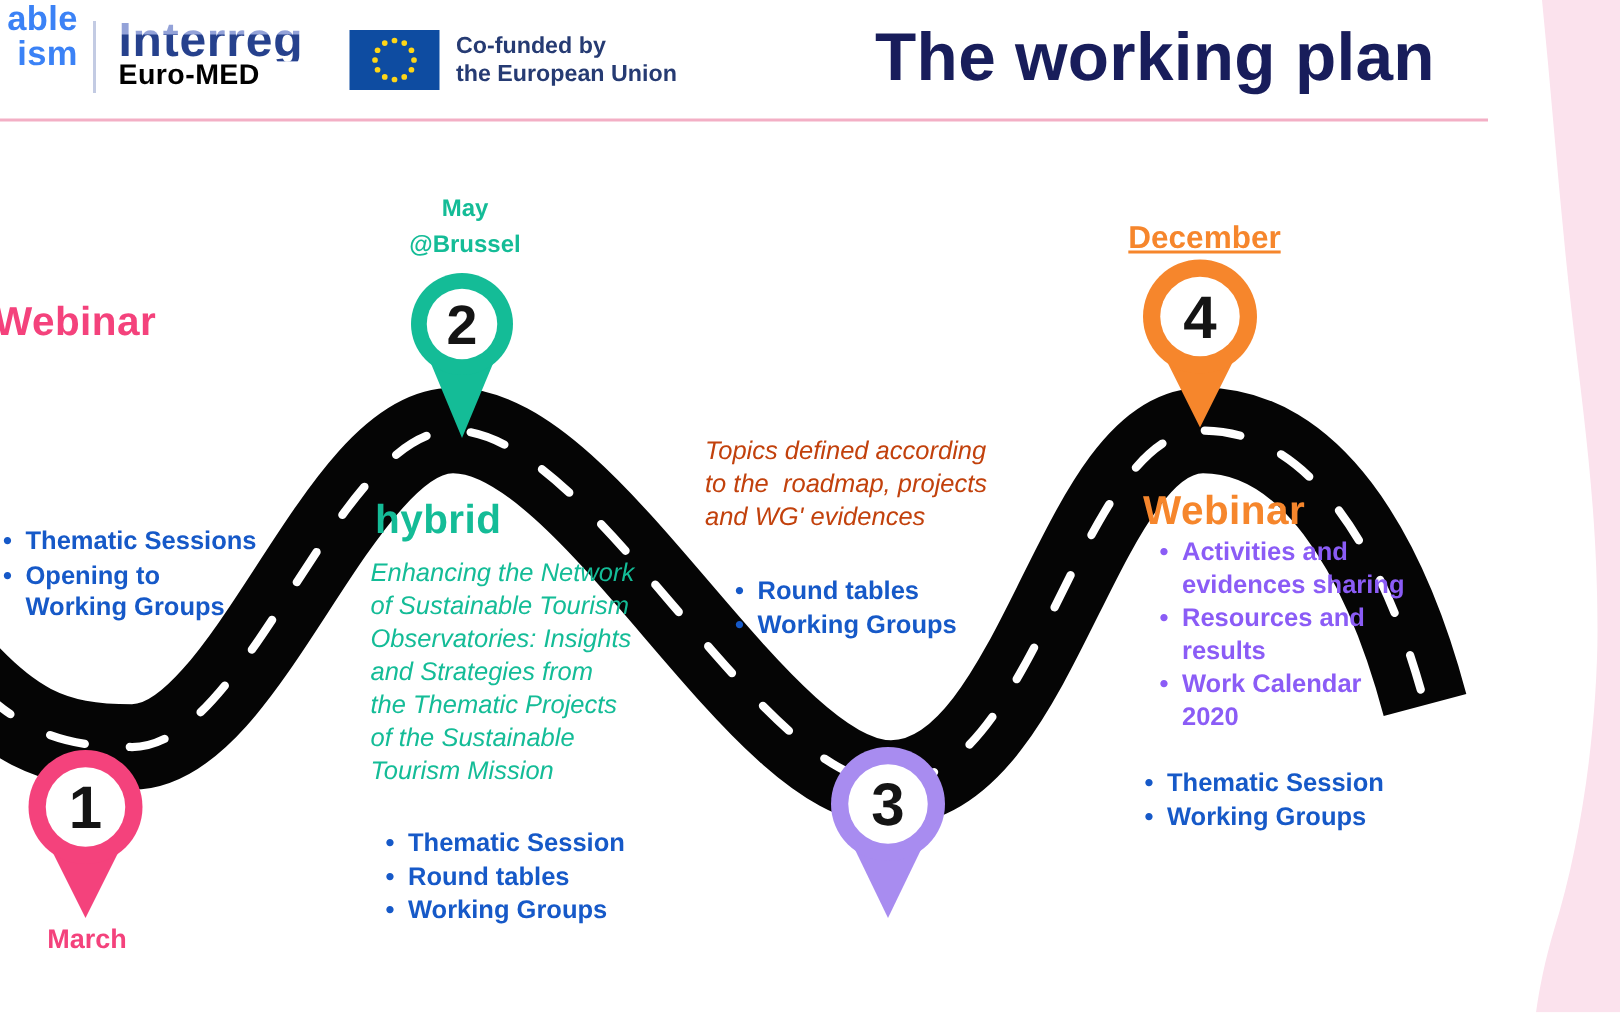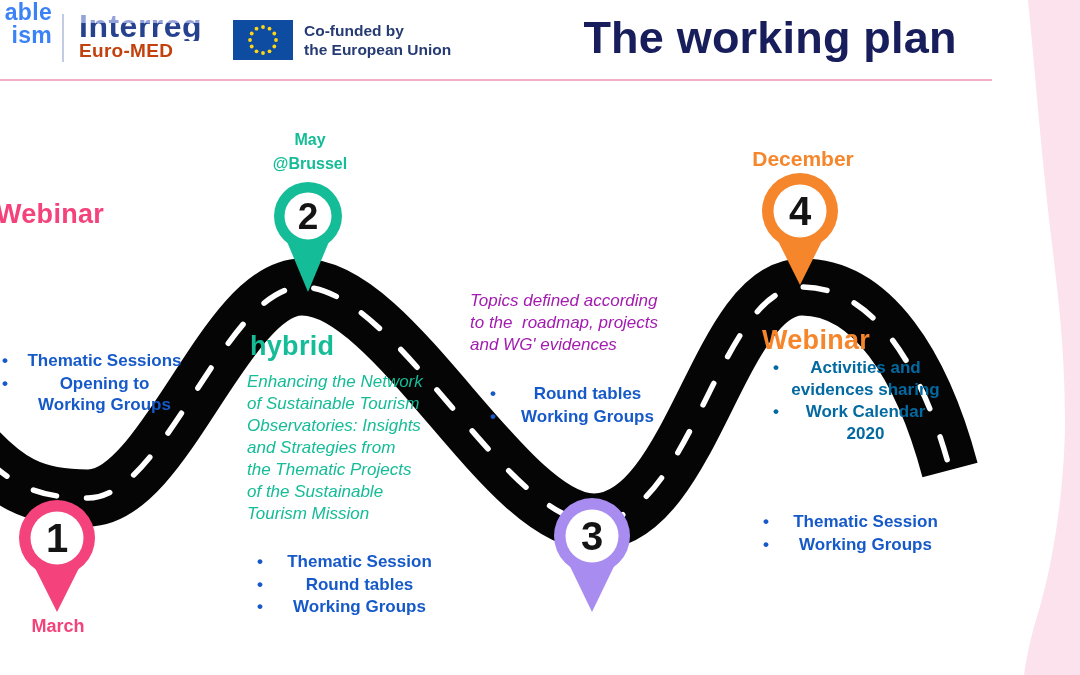--- a/index.html
+++ b/index.html
@@ -12,45 +12,45 @@
   
   .brand-fragment{left:0;top:1px;width:52px;text-align:right;
     color:#3b82f6;font-weight:800;font-size:23px;line-height:23px;letter-spacing:.3px;}
   .hdr-divider{left:62px;top:14px;width:2px;height:48px;background:#C3CBE3;}
   .interreg-block{left:79px;top:11px;color:#26418D;}
   .interreg-word{font-weight:800;font-size:32px;line-height:30px;letter-spacing:.5px;color:#26418D;}
   @supports (-webkit-background-clip:text){
     .interreg-word{background:linear-gradient(#93A2D8 0 40%,#26418D 40% 100%);
       -webkit-background-clip:text;-webkit-text-fill-color:transparent;}
   }
-  .euromed-word{font-weight:800;font-size:19px;line-height:20px;letter-spacing:.3px;color:#c2410c;}
+  .euromed-word{font-weight:800;font-size:19px;line-height:20px;letter-spacing:.3px;color:#000000;}
   .eu-cofunded{left:304px;top:21px;color:#263B73;font-weight:700;font-size:15.5px;line-height:19px;}
   .page-title{left:548px;top:12px;width:444px;text-align:center;
     color:#181D5B;font-weight:800;font-size:45px;letter-spacing:.2px;}
   .hdr-rule{left:0;top:79px;width:992px;height:2px;background:#F3AFC5;}
   
   .pin-label{font-weight:800;text-align:center;}
   .label-may{left:240px;top:128px;width:140px;color:#14BC97;font-size:16px;line-height:24px;}
-  .label-december{left:745px;top:147px;width:116px;color:#F6862C;font-size:21px;}
+  .label-december{left:745px;top:147px;width:116px;color:#F6862C;font-size:21px;text-decoration:underline;}
   .label-march{left:8px;top:616px;width:100px;color:#F4427C;font-size:18px;}
   .label-november{left:530px;top:611px;width:125px;color:#A88CF0;font-size:21px;line-height:25px;}
   
   .sec-heading{font-weight:800;font-size:27px;letter-spacing:.3px;}
   .h-pink{left:-4px;top:199px;color:#F4427C;}
   .h-teal{left:250px;top:331px;width:170px;text-align:left;color:#14BC97;}
   .h-orange{left:762px;top:325px;color:#F6862C;}
   .desc{font-style:italic;font-size:17px;line-height:22px;}
   .d-pink{left:0;top:240px;color:#F2679E;}
   .d-teal{left:247px;top:371px;color:#14BC97;}
-  .d-lavender{left:470px;top:290px;color:#a21caf;}
-  ul.blist{list-style:none;margin:0;padding:0;font-weight:800;font-size:17px;line-height:21.5px;text-align:center;}
+  .d-lavender{left:470px;top:290px;color:#c2410c;}
+  ul.blist{list-style:none;margin:0;padding:0;font-weight:800;font-size:17px;line-height:21.5px;}
   ul.blist li{position:relative;padding-left:15px;margin:0 0 1px 0;}
   ul.blist li::before{content:"•";position:absolute;left:0;top:0;}
   .blue{color:#1659C8;}
-  .orange{color:#0369a1;font-weight:700;}
+  .orange{color:#8b5cf6;font-weight:700;}
   .ul-march{left:2px;top:350px;width:190px;}
   .ul-may{left:257px;top:551px;width:190px;}
   .ul-november{left:490px;top:383px;width:180px;}
   .ul-dec-agenda{left:773px;top:357px;width:170px;}
   .ul-dec-blue{left:763px;top:511px;width:190px;}
   
   svg.art{position:absolute;left:0;top:0;}
   .pin-number{font-family:"Liberation Sans","DejaVu Sans",sans-serif;font-weight:800;fill:#141414;}
 </style>
 </head>
@@ -160,20 +160,22 @@
 and WG' evidences</div>
   <ul class="abs blist blue ul-november">
     <li class="ml">Round tables</li>
     <li class="ml">Working Groups</li>
   </ul>
 
   <div class="abs sec-heading h-orange">Webinar</div>
   <ul class="abs blist orange ul-dec-agenda">
     <li class="ml">Activities and
 evidences sharing</li>
+    <li class="ml">Resources and
+results</li>
     <li class="ml">Work Calendar
 2020</li>
   </ul>
   <ul class="abs blist blue ul-dec-blue">
     <li class="ml">Thematic Session</li>
     <li class="ml">Working Groups</li>
   </ul>
 
 </div>
 

